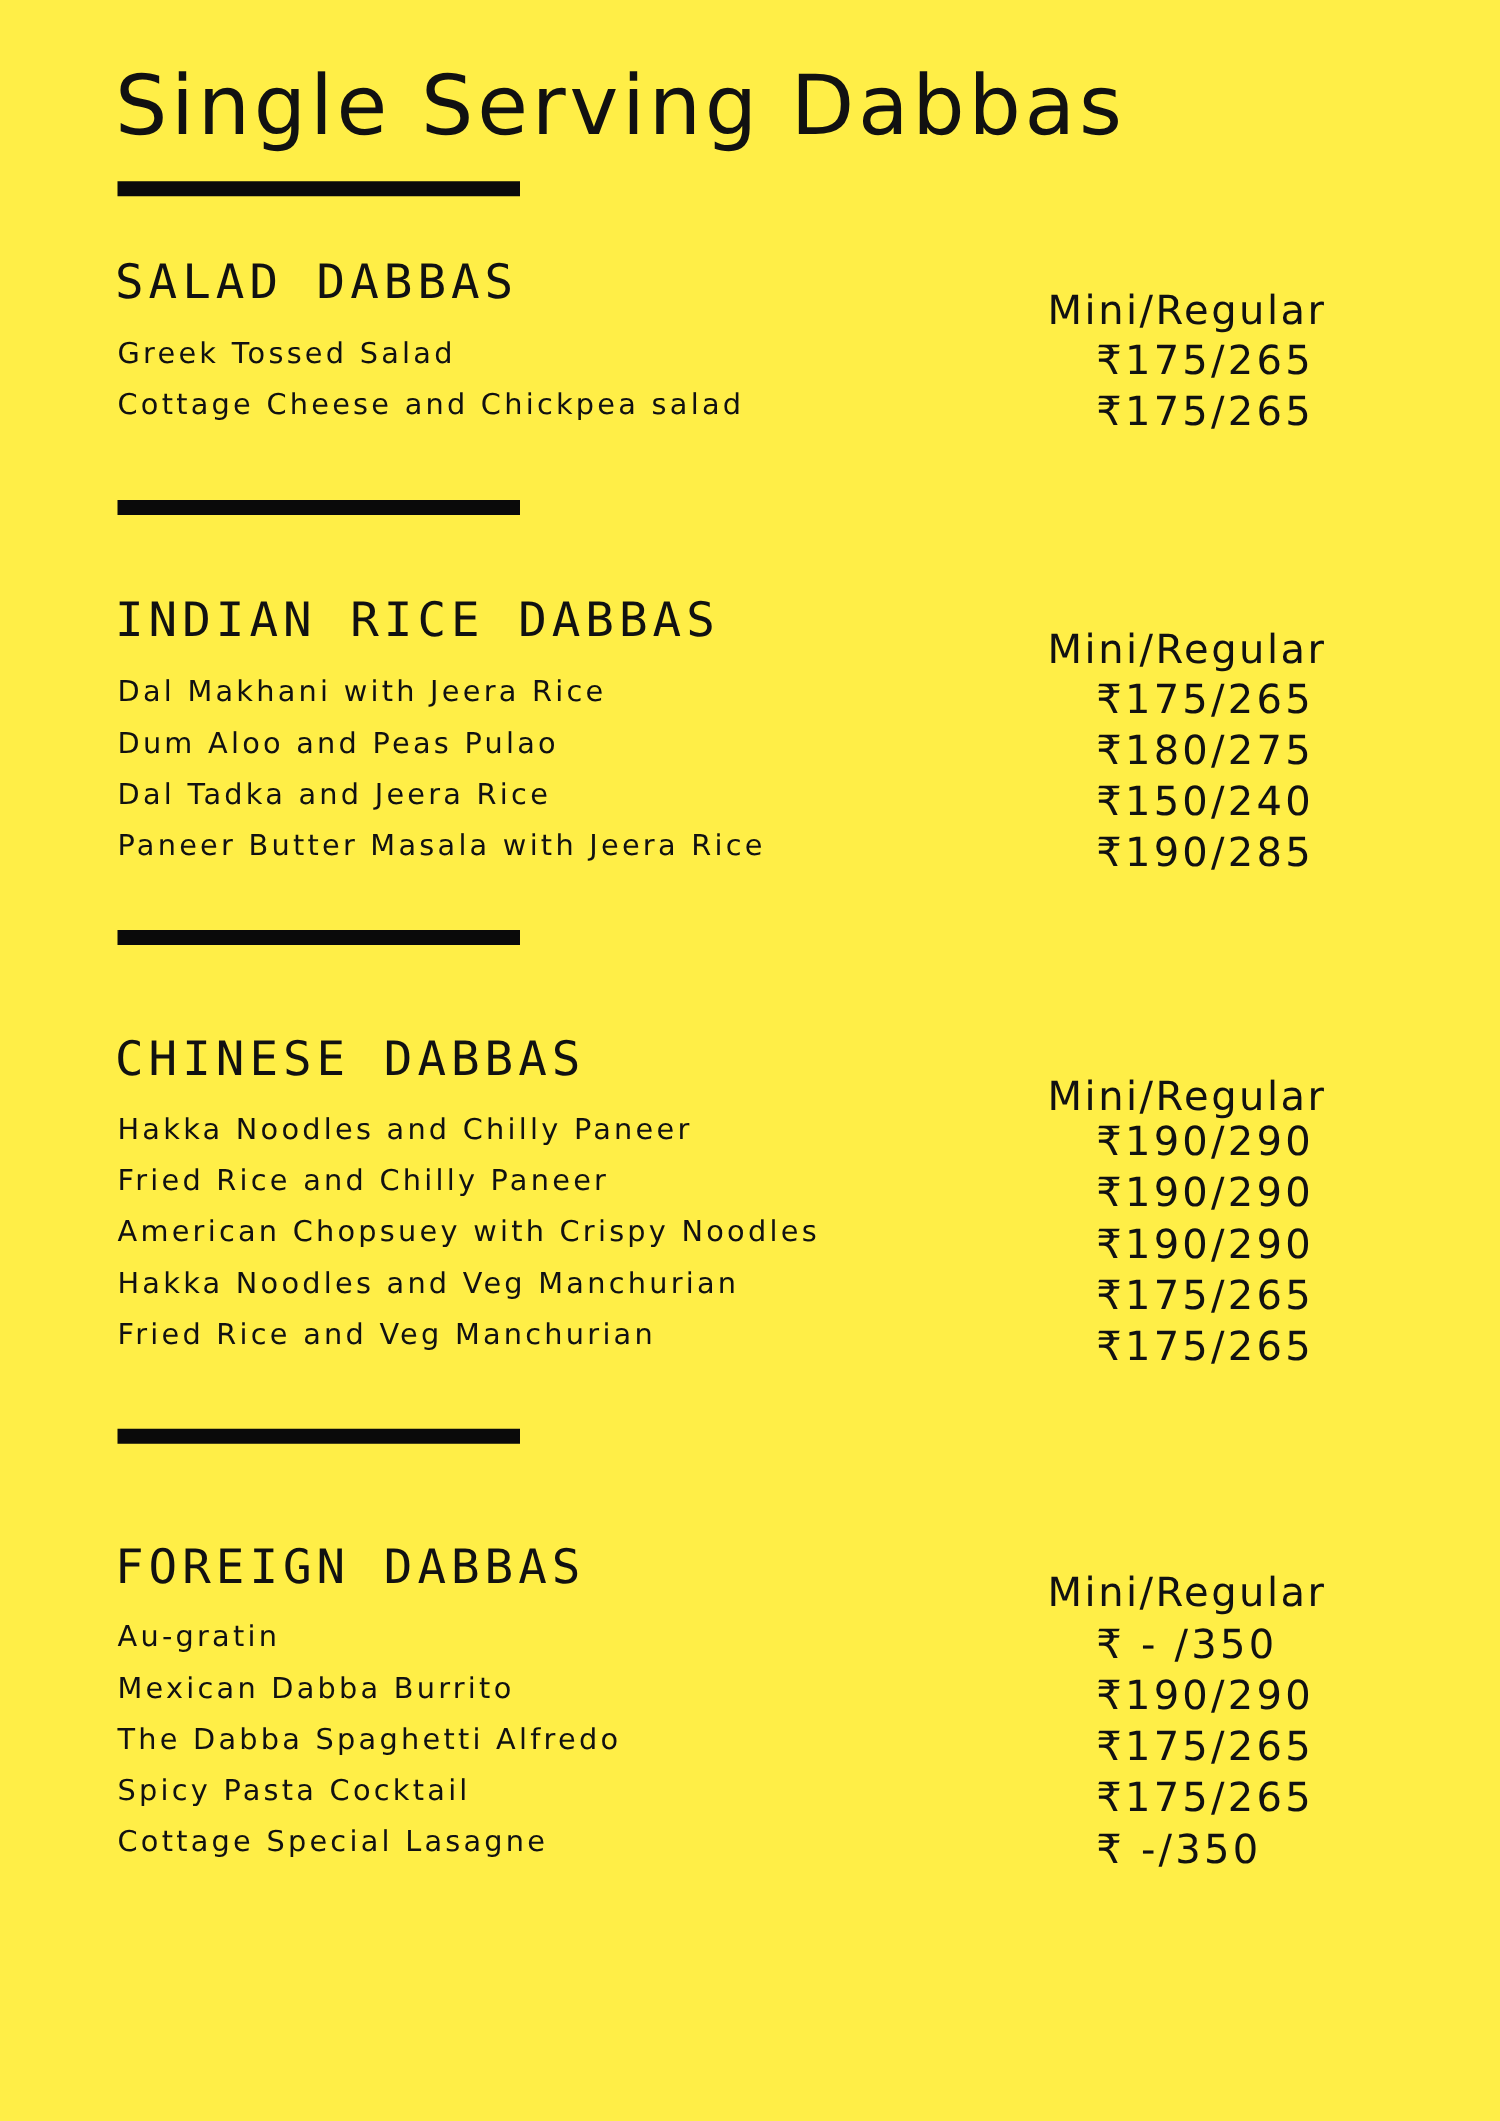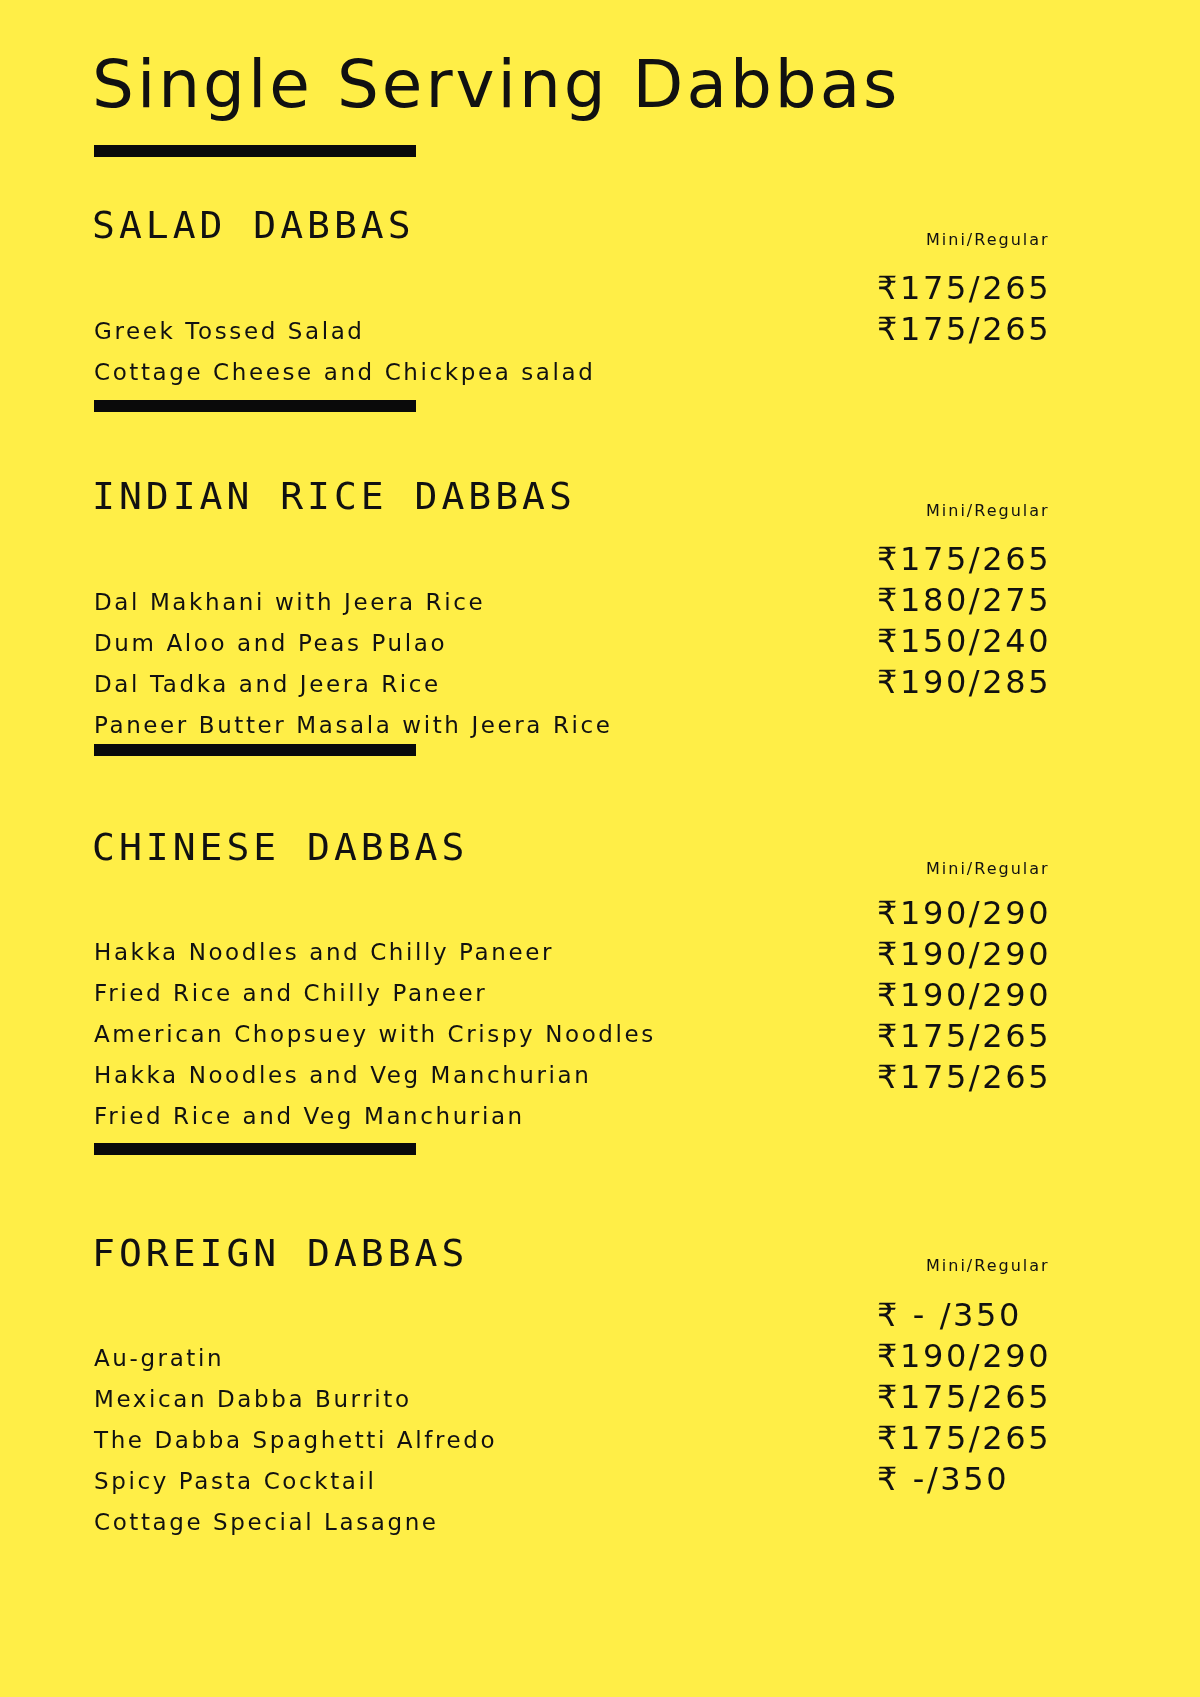--- a/index.html
+++ b/index.html
@@ -22,32 +22,31 @@
     background: #0a0a0a;
   }
   .section { position: absolute; left: 0; width: 1200px; }
   .heading {
     position: absolute; left: 92px; top: 0;
     margin: 0; font-weight: normal;
     font-family: "DejaVu Sans Mono", "Liberation Mono", monospace;
     font-size: 38px; letter-spacing: 4px; line-height: 1;
   }
   .col-label {
-    position: absolute; left: 926px;
-    font-size: 16px; letter-spacing: 2px; line-height: 1;
+    position: absolute; left: 838px;
+    font-size: 32px; letter-spacing: 2px; line-height: 1;
   }
   .items { position: absolute; left: 0; top: 0; width: 1200px; }
   .item {
     position: absolute; left: 0; width: 1200px; height: 41px;
   }
   .item-name {
     position: absolute; left: 94px; top: 0;
     font-size: 23px; letter-spacing: 2.6px; line-height: 1;
     white-space: nowrap;
-    margin-top: 48px;
   }
   .item-price {
     position: absolute; left: 877px; top: 0;
     font-size: 32px; letter-spacing: 2.6px; line-height: 1;
     white-space: nowrap;
   }
 </style>
 </head>
 <body>
 

